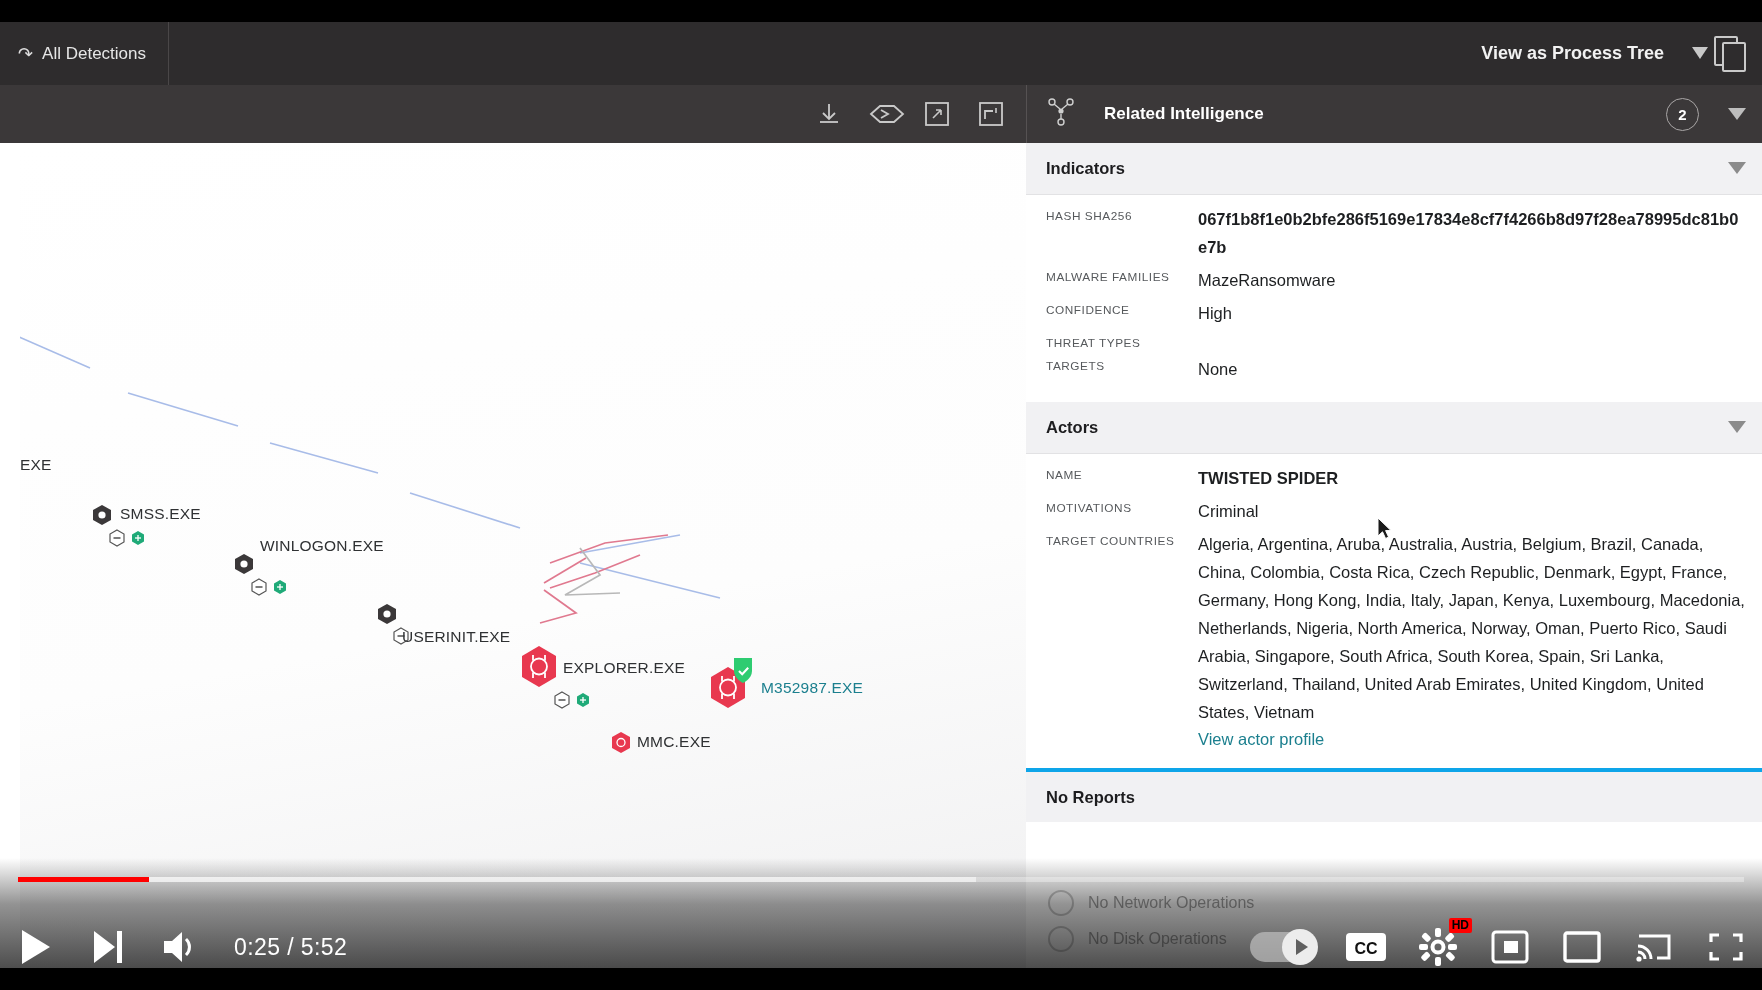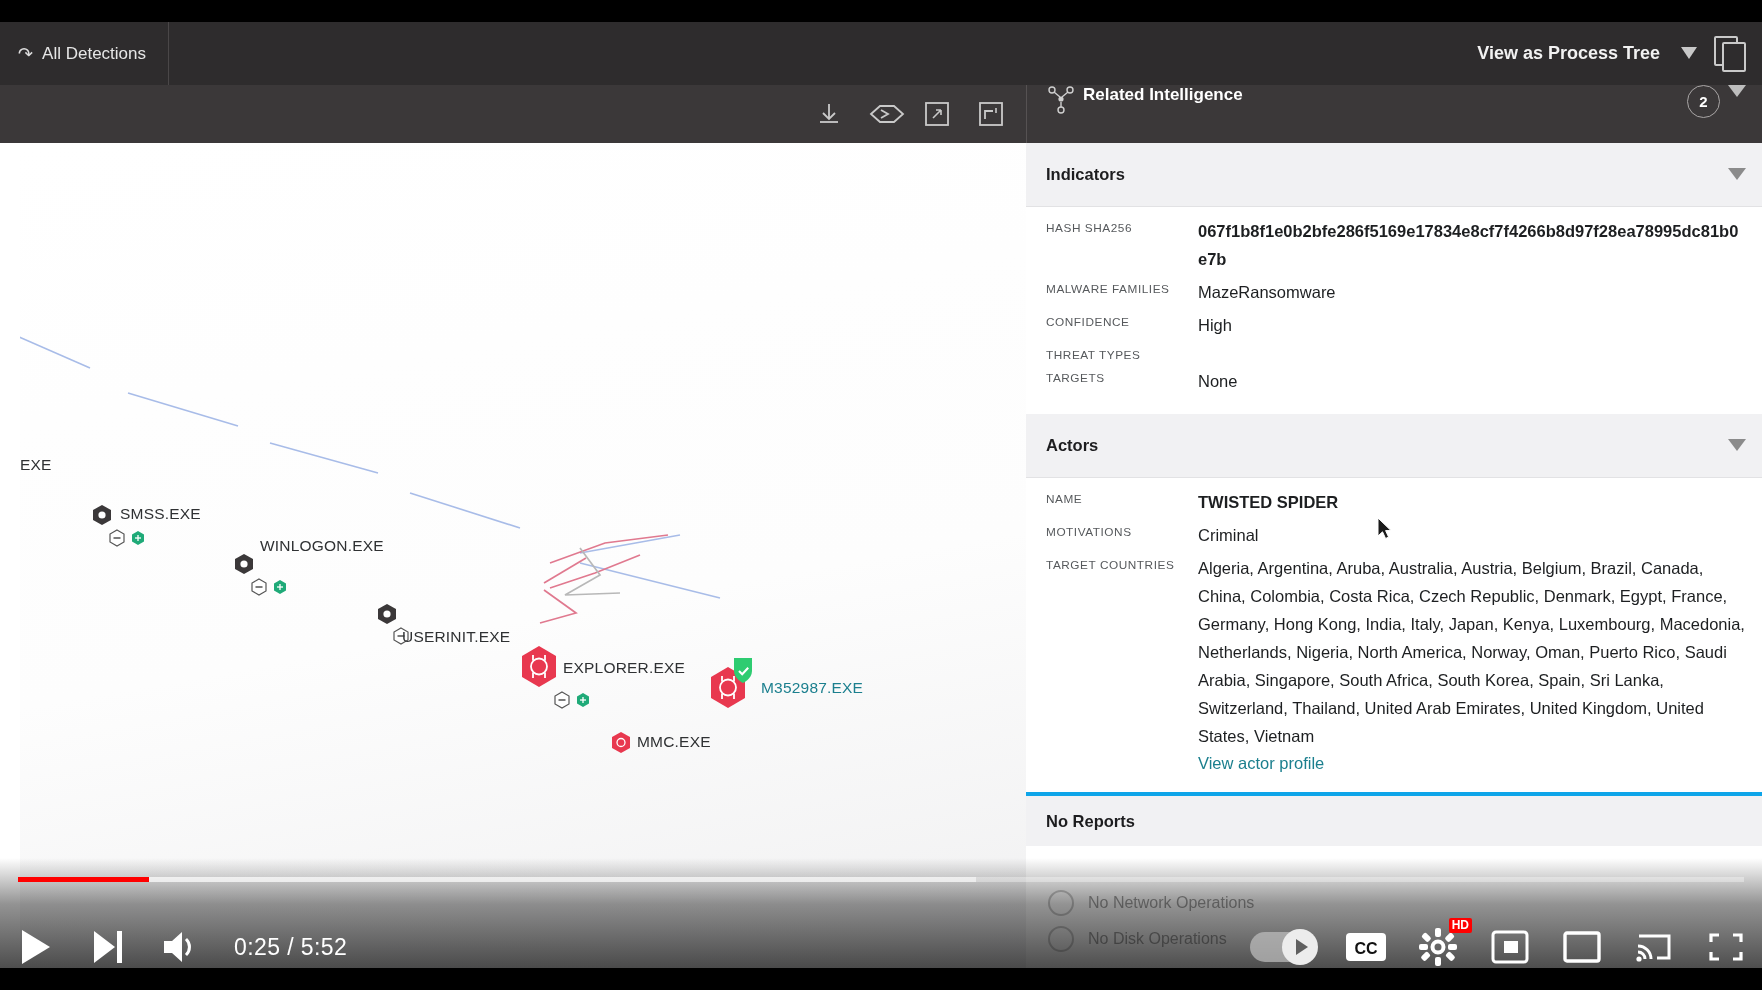--- a/index.html
+++ b/index.html
@@ -27,23 +27,23 @@
     height: 63px; width: 169px;
     display: flex; align-items: center; gap: 9px;
     padding-left: 18px;
     color: #e6e6e6; font-size: 17px;
     border-right: 1px solid #4a4748;
     cursor: pointer;
   }
   .back-arrow { font-size: 18px; line-height: 1; color: #ddd; display:inline-block; transform: scaleX(-1); }
   .topbar-spacer { flex: 1; }
   .view-as {
-    display: flex; align-items: center; gap: 21px;
+    display: flex; align-items: center; gap: 28px;
     color: #f2f2f2; font-size: 18px; font-weight: bold;
-    padding-right: 16px; cursor: pointer; margin-left: 7px;
+    padding-right: 5px; cursor: pointer; margin-left: 7px;
   }
   .tri-outline { display:inline-block; width:17px; height:13px; position:relative; }
   .tri-outline::after{
     content:""; position:absolute; inset:0;
     background:#cfcfcf;
     clip-path: polygon(0 0,100% 0,50% 100%);
   }
   .tri-outline.hollow::after{
     background:transparent;
     border-left:8.5px solid transparent; border-right:8.5px solid transparent;
@@ -80,39 +80,39 @@
     color: #2f3133; white-space: nowrap; font-family:"Liberation Sans",sans-serif;
   }
   .nodelabel.teal { color: #1b7f8e; }
 
   
   .panel {
     position: absolute; top: 85px; left: 1026px; width: 736px; height: 905px;
     background: #ffffff; overflow: hidden;
   }
   .panel-head {
-    height: 58px; background: #3b3839; display:flex; gap: 8px;
+    height: 58px; background: #3b3839; display:flex; align-items:center; gap: 29px;
     padding: 0 16px 0 20px; border-left: 1px solid #565253;
   }
   .panel-head-title { color:#fff; font-size: 17px; font-weight: bold; flex:1; }
   .count-bubble {
     width: 33px; height: 33px; border-radius: 50%; border: 1.5px solid #a9a6a6;
     color:#fff; font-size: 15px; font-weight:bold;
     display:flex; align-items:center; justify-content:center;
   }
   .head-caret { width: 18px; height: 13px; position: relative; }
   .head-caret::after{
     content:""; position:absolute; left:0; top:0;
     border-left:9px solid transparent; border-right:9px solid transparent;
     border-top:12px solid #bdbdbd;
   }
   .head-caret.dark::after { border-top-color:#8b8b8b; }
 
   .section-head {
-    height: 64px; background:#f1f1f3; border-bottom: 1px solid #e2e2e4;
+    height: 52px; background:#f1f1f3; border-bottom: 1px solid #e2e2e4;
     display:flex; align-items:center; padding: 0 16px 0 20px;
   }
   .section-head .t { font-size: 16.5px; font-weight: bold; color:#1d1d1f; flex:1; }
   .kv-wrap { padding: 10px 0 14px; }
   .kv-row { display:flex; align-items:flex-start; padding: 0 16px 5px 20px; }
   .kv-key {
     width: 152px; flex: 0 0 152px;
     font-size: 11.8px; letter-spacing: .55px; color:#56595c;
     padding-top: 4px; text-transform: uppercase;
   }
@@ -151,21 +151,21 @@
   }
   .progress .buffered { position:absolute; left:0; top:0; height:5px; width:55.5%; background: rgba(255,255,255,.55);}
   .progress .played { position:absolute; left:0; top:0; height:5px; width:7.6%; background:#f00; }
   .ctl-row { position:absolute; left:0; right:0; bottom:10px; height:66px; display:flex; align-items:center; }
   .ctl { width:72px; height:66px; display:flex; align-items:center; justify-content:center; cursor:pointer; }
   .time { color:#fff; font-size:23px; margin-left:18px; letter-spacing:.4px; }
   .spacer { flex:1; }
   .autoplay-toggle { width:66px; height:30px; border-radius:15px; background:rgba(190,190,190,.72); position:relative; margin-right:14px; cursor:pointer;}
   .autoplay-toggle .knob { position:absolute; right:-2px; top:-3px; width:36px; height:36px; border-radius:50%; background:#ececec; display:flex;align-items:center;justify-content:center;}
   .autoplay-toggle .knob::after{ content:""; border-left:12px solid #5f5f5f; border-top:8px solid transparent; border-bottom:8px solid transparent; margin-left:4px;}
-  .hd-badge{ position:absolute; top:4px; right:2px; background:#f00; color:#ffffff; font-size:12px; font-weight:bold; padding:0 3px; border-radius:2px; line-height:15px;}
+  .hd-badge{ position:absolute; top:4px; right:2px; background:#f00; color:#000000; font-size:12px; font-weight:bold; padding:0 3px; border-radius:2px; line-height:15px;}
   .gear-wrap{ position:relative; width:72px;height:66px; display:flex;align-items:center;justify-content:center;}
   .letterbox-bottom{ position:absolute; left:0; bottom:0; width:1762px; height:22px; background:#000; z-index:60;}
   
   .mouse-cursor { position:absolute; left:1378px; top:518px; width:16px; height:24px; z-index:55; }
 </style>
 </head>
 <body>
 
 <div id="root">
 

